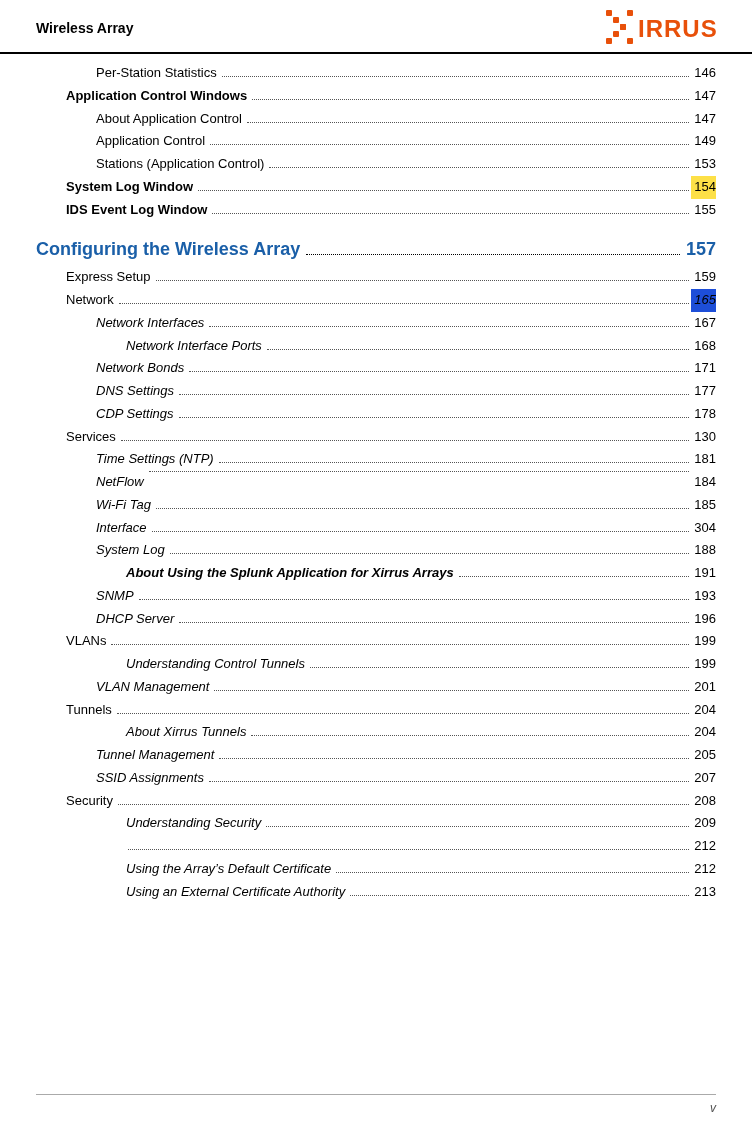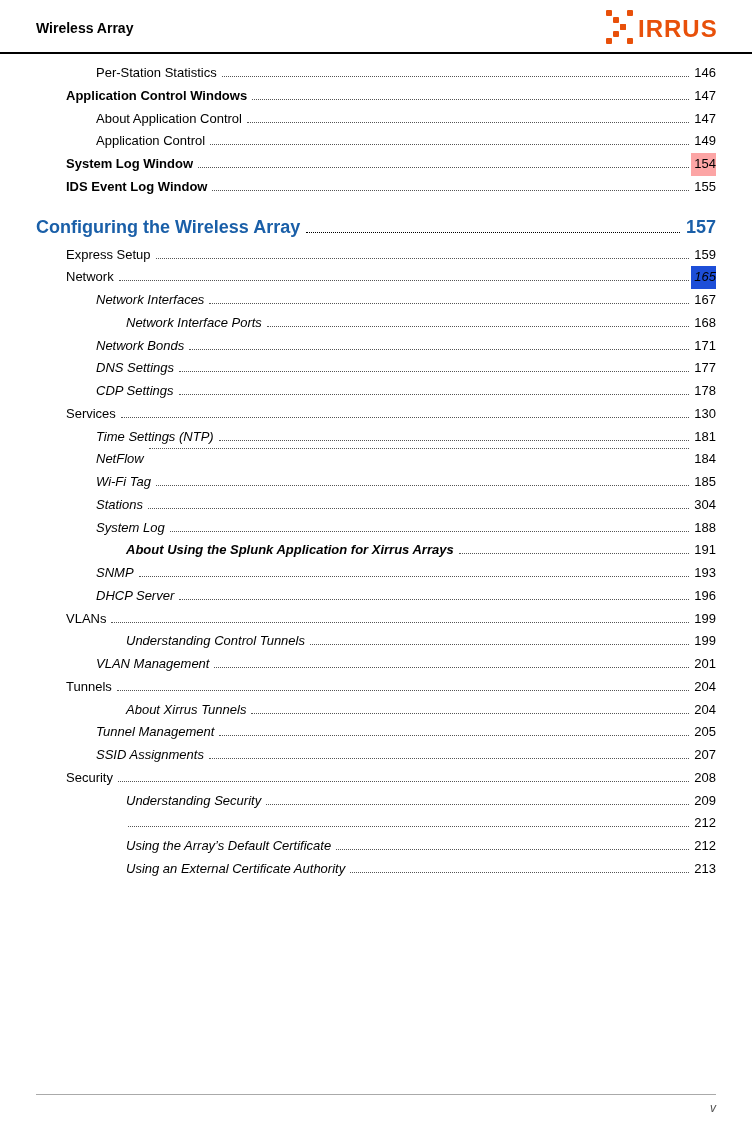--- a/index.html
+++ b/index.html
@@ -95,24 +95,29 @@
       <div style="display: flex; justify-content: space-between; align-items: baseline; padding-left: 60px; line-height: 1.75;">
         <span style="background: rgb(255, 255, 255); padding-right: 3px; position: relative; z-index: 1; font-size: 13px; white-space: nowrap; font-family: Arial, sans-serif;">About Application Control</span>
         <span style="flex: 1 1 0%; border-bottom: 1px dotted rgb(85, 85, 85); margin: 0px 2px 3px; min-width: 10px;"></span>
         <span style="background: rgb(255, 255, 255); padding-left: 3px; font-size: 13px; font-family: Arial, sans-serif; white-space: nowrap;">147</span>
       </div>
       <div style="display: flex; justify-content: space-between; align-items: baseline; padding-left: 60px; line-height: 1.75;">
         <span style="background: rgb(255, 255, 255); padding-right: 3px; position: relative; z-index: 1; font-size: 13px; white-space: nowrap; font-family: Arial, sans-serif;">Application Control</span>
         <span style="flex: 1 1 0%; border-bottom: 1px dotted rgb(85, 85, 85); margin: 0px 2px 3px; min-width: 10px;"></span>
         <span style="background: rgb(255, 255, 255); padding-left: 3px; font-size: 13px; font-family: Arial, sans-serif; white-space: nowrap;">149</span>
       </div>
+      <div style="display: flex; justify-content: space-between; align-items: baseline; padding-left: 60px; line-height: 1.75;">
+        <span style="background: rgb(255, 255, 255); padding-right: 3px; position: relative; z-index: 1; font-size: 13px; white-space: nowrap; font-family: Arial, sans-serif;">Stations (Application Control)</span>
+        <span style="flex: 1 1 0%; border-bottom: 1px dotted rgb(85, 85, 85); margin: 0px 2px 3px; min-width: 10px;"></span>
+        <span style="background: rgb(255, 255, 255); padding-left: 3px; font-size: 13px; font-family: Arial, sans-serif; white-space: nowrap;">153</span>
+      </div>
       <div style="display: flex; justify-content: space-between; align-items: baseline; padding-left: 30px; line-height: 1.75;">
         <span style="background: rgb(255, 255, 255); padding-right: 3px; position: relative; z-index: 1; font-size: 13px; white-space: nowrap; font-weight: bold; font-family: Arial, sans-serif;">System Log Window</span>
         <span style="flex: 1 1 0%; border-bottom: 1px dotted rgb(85, 85, 85); margin: 0px 2px 3px; min-width: 10px;"></span>
-        <span style="background: #fca5a5; padding-left: 3px; font-size: 13px; font-family: Arial, sans-serif; white-space: nowrap; text-align: right;">154</span>
+        <span style="background: #fde047; padding-left: 3px; font-size: 13px; font-family: Arial, sans-serif; white-space: nowrap; text-align: right;">154</span>
       </div>
       <div style="display: flex; justify-content: space-between; align-items: baseline; padding-left: 30px; line-height: 1.75;">
         <span style="background: rgb(255, 255, 255); padding-right: 3px; position: relative; z-index: 1; font-size: 13px; white-space: nowrap; font-weight: bold; font-family: Arial, sans-serif;">IDS Event Log Window</span>
         <span style="flex: 1 1 0%; border-bottom: 1px dotted rgb(85, 85, 85); margin: 0px 2px 3px; min-width: 10px;"></span>
         <span style="background: rgb(255, 255, 255); padding-left: 3px; font-size: 13px; font-family: Arial, sans-serif; white-space: nowrap;">155</span>
       </div>
       <div style="display: flex; align-items: baseline; margin: 18px 0px 6px;">
         <span style="font-family: Arial, sans-serif; font-size: 18px; font-weight: bold; color: rgb(26, 95, 168); background: rgb(255, 255, 255); padding-right: 4px;">Configuring the Wireless Array</span>
         <span style="flex: 1 1 0%; border-bottom: 1px dotted rgb(0, 0, 0); margin: 0px 2px 4px;"></span>
         <span style="font-family: Arial, sans-serif; font-size: 18px; font-weight: bold; color: rgb(26, 95, 168); background: rgb(255, 255, 255); padding-left: 4px;">157</span>
@@ -166,21 +171,21 @@
         <span style="background: rgb(255, 255, 255); padding-right: 3px; position: relative; z-index: 1; font-size: 13px; white-space: nowrap; font-style: italic; font-family: Arial, sans-serif;">NetFlow</span>
         <span style="flex: 1 1 0%; border-bottom: 1px dotted rgb(85, 85, 85); margin: 0px 2px 3px; min-width: 10px;"></span>
         <span style="background: rgb(255, 255, 255); padding-left: 3px; font-size: 13px; font-family: Arial, sans-serif; white-space: nowrap;">184</span>
       </div>
       <div style="display: flex; justify-content: space-between; align-items: baseline; padding-left: 60px; line-height: 1.75;">
         <span style="background: rgb(255, 255, 255); padding-right: 3px; position: relative; z-index: 1; font-size: 13px; white-space: nowrap; font-style: italic; font-family: Arial, sans-serif;">Wi-Fi Tag</span>
         <span style="flex: 1 1 0%; border-bottom: 1px dotted rgb(85, 85, 85); margin: 0px 2px 3px; min-width: 10px;"></span>
         <span style="background: rgb(255, 255, 255); padding-left: 3px; font-size: 13px; font-family: Arial, sans-serif; white-space: nowrap;">185</span>
       </div>
       <div style="display: flex; justify-content: space-between; align-items: baseline; padding-left: 60px; line-height: 1.75;">
-        <span style="background: rgb(255, 255, 255); padding-right: 3px; position: relative; z-index: 1; font-size: 13px; white-space: nowrap; font-style: italic; font-family: Arial, sans-serif;">Stations</span>
+        <span style="background: rgb(255, 255, 255); padding-right: 3px; position: relative; z-index: 1; font-size: 13px; white-space: nowrap; font-style: italic; font-family: Arial, sans-serif;">Interface</span>
         <span style="flex: 1 1 0%; border-bottom: 1px dotted rgb(85, 85, 85); margin: 0px 2px 3px; min-width: 10px;"></span>
         <span style="background: rgb(255, 255, 255); padding-left: 3px; font-size: 13px; font-family: Arial, sans-serif; white-space: nowrap;">304</span>
       </div>
       <div style="display: flex; justify-content: space-between; align-items: baseline; padding-left: 60px; line-height: 1.75;">
         <span style="background: rgb(255, 255, 255); padding-right: 3px; position: relative; z-index: 1; font-size: 13px; white-space: nowrap; font-style: italic; font-family: Arial, sans-serif;">System Log</span>
         <span style="flex: 1 1 0%; border-bottom: 1px dotted rgb(85, 85, 85); margin: 0px 2px 3px; min-width: 10px;"></span>
         <span style="background: rgb(255, 255, 255); padding-left: 3px; font-size: 13px; font-family: Arial, sans-serif; white-space: nowrap;">188</span>
       </div>
       <div style="display: flex; justify-content: space-between; align-items: baseline; padding-left: 90px; line-height: 1.75;">
         <span style="background: rgb(255, 255, 255); padding-right: 3px; position: relative; z-index: 1; font-size: 13px; white-space: nowrap; font-style: italic; font-weight: bold; font-family: Arial, sans-serif;">About Using the Splunk Application for Xirrus Arrays</span>

